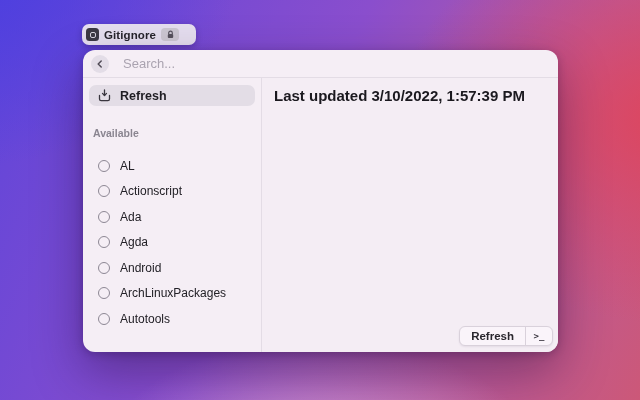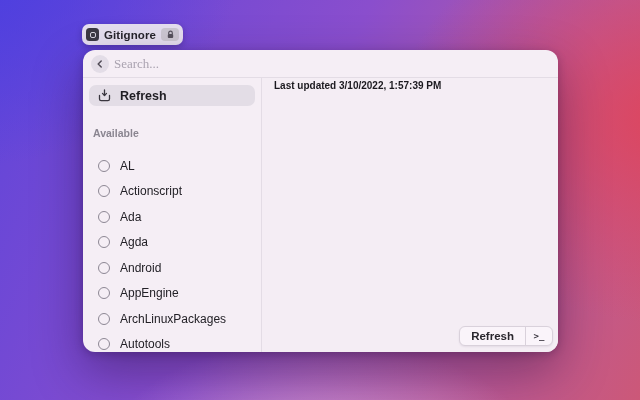--- a/index.html
+++ b/index.html
@@ -11,21 +11,21 @@
       radial-gradient(ellipse 55% 45% at 50% 112%, rgba(235,185,230,0.65) 0%, rgba(235,185,230,0) 60%),
       radial-gradient(ellipse 65% 75% at 106% 30%, rgba(224,68,90,0.95) 0%, rgba(224,68,90,0) 68%),
       radial-gradient(ellipse 70% 80% at -6% -8%, rgba(74,62,224,0.95) 0%, rgba(74,62,224,0) 62%),
       linear-gradient(115deg, #5f45da 0%, #8a4ecd 45%, #b85a9e 75%, #cc5878 100%);
   }
 
   
   .chip {
     position: absolute; left: 82px; top: 24px; height: 21px;
     display: flex; align-items: center; gap: 5px;
-    padding: 0 4px 0 4px;
+    padding: 0 17px 0 4px;
     background: rgba(236,231,240,0.95);
     border-radius: 7px;
     box-shadow: 0 2px 6px rgba(20,5,40,0.25);
   }
   .chip-icon {
     width: 13px; height: 13px; border-radius: 3.5px;
     background: #3c3944;
     display: flex; align-items: center; justify-content: center;
   }
   .chip-icon span {
@@ -56,22 +56,22 @@
     border-bottom: 1px solid #e3dce5;
   }
   .back-btn {
     width: 18px; height: 18px; border-radius: 50%;
     background: #e3dde7;
     display: flex; align-items: center; justify-content: center;
     cursor: pointer;
   }
   .search-input {
     border: none; outline: none; background: transparent;
-    margin-left: 5px; flex: 1;
-    font-family: Liberation Serif, serif;
+    margin-left: 14px; flex: 1;
+    font-family: Liberation Sans, sans-serif;
     font-size: 13px; color: #b91c1c;
   }
   .search-input::placeholder { color: #aaa3b0; }
 
   .content { flex: 1; display: flex; min-height: 0; }
 
   
   .sidebar { width: 178px; flex: 0 0 178px; padding: 7px 6px 0 6px; overflow: hidden; }
   .row-selected {
     height: 21px; border-radius: 7px;
@@ -96,22 +96,22 @@
     width: 12px; height: 12px; flex: 0 0 12px;
     border: 1.4px solid #8d8794; border-radius: 50%;
   }
   .list-item .label { font-size: 12px; color: #232127; }
 
   .vdivider { width: 1px; flex: 0 0 1px; background: #e3dce5; }
 
   
   .detail { flex: 1; position: relative; background: #f4edf4; }
   .detail-title {
-    position: absolute; left: 12px; top: 2px;
-    font-size: 10px; font-weight: 700; color: #1b191f;
+    position: absolute; left: 12px; top: 9px;
+    font-size: 15px; font-weight: 700; color: #1b191f;
   }
 
   .action-group {
     position: absolute; right: 5px; bottom: 6px;
     height: 20px;
     display: flex; align-items: stretch;
     background: #faf4fa;
     border: 1px solid #d9d1db;
     border-radius: 6px;
     box-shadow: 0 1px 2px rgba(40,10,60,0.08);
@@ -191,24 +191,20 @@
           <div class="list-item">
             <span class="circle"></span>
             <span class="label">Agda</span>
           </div>
           <div class="list-item">
             <span class="circle"></span>
             <span class="label">Android</span>
           </div>
           <div class="list-item">
             <span class="circle"></span>
-            <span class="label">AppEngine</span>
-          </div>
-          <div class="list-item">
-            <span class="circle"></span>
             <span class="label">ArchLinuxPackages</span>
           </div>
           <div class="list-item">
             <span class="circle"></span>
             <span class="label">Autotools</span>
           </div>
         </div>
     </div>
 
     <div class="vdivider"></div>

